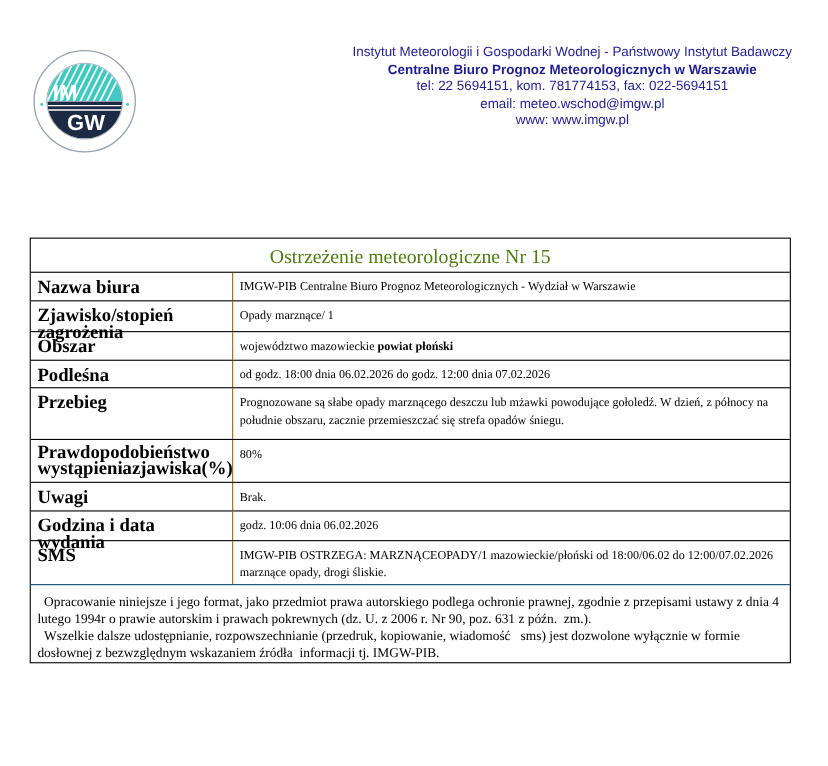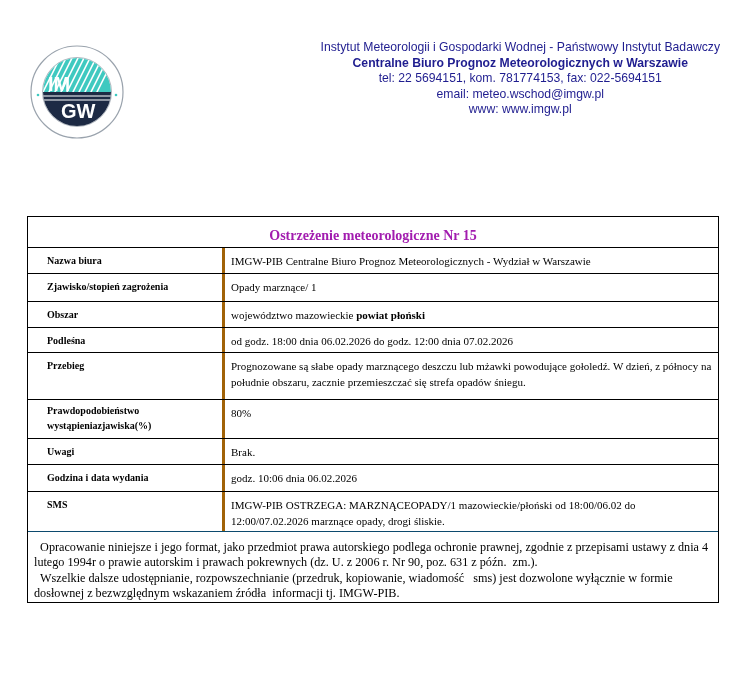--- a/index.html
+++ b/index.html
@@ -6,23 +6,23 @@
     body { width: 753px; height: 696px; position: relative; overflow: hidden; }
     .logo { position: absolute; left: 29px; top: 44px; width: 96px; height: 96px; }
     .header { position: absolute; right: 33px; top: 40px; text-align: center;
       font-family: "Liberation Sans", sans-serif; font-size: 12.2px; line-height: 15.6px; color: #1f1d8f; }
     .header .bold { font-weight: bold; }
     .tbl { position: absolute; left: 27px; top: 216px; width: 692px; border: 1.5px solid #000; box-sizing: border-box;
       font-family: "Liberation Serif", serif; color: #000; }
     .row { position: relative; border-top: 1px solid #000; box-sizing: border-box; display: flex; }
     .row:first-child { border-top: none; }
     .title-row { height: 30px; justify-content: center; align-items: flex-end; }
-    .title { color: #a21caf; font-size: 14px; padding-bottom: 3px; font-weight: bold; }
-    .lab { width: 184px; border-right: 3px solid #a16207; box-sizing: border-box; padding: 6px 6px 0 6px;
-      font-weight: bold; font-size: 10px; line-height: 14.6px; margin-left: 13px; }
+    .title { color: #4d7c0f; font-size: 18px; padding-bottom: 3px; }
+    .lab { width: 184px; border-right: 1px solid #a16207; box-sizing: border-box; padding: 6px 6px 0 6px;
+      font-weight: bold; font-size: 17px; line-height: 14.6px; }
     .val { flex: 1; padding: 6px 6px 0 6px; font-size: 11px; line-height: 15.6px; }
     .footer { border-top: 1px solid #0c4a6e; padding: 8px 6px 0 6px; font-size: 12.2px; line-height: 15.4px; height: 71px; box-sizing: border-box; }
     .footer p { margin: 0; }
   </style>
 </head>
 <body>
 
 <div class="logo">
   <svg width="96" height="96" viewBox="0 0 96 96">
     <defs>

